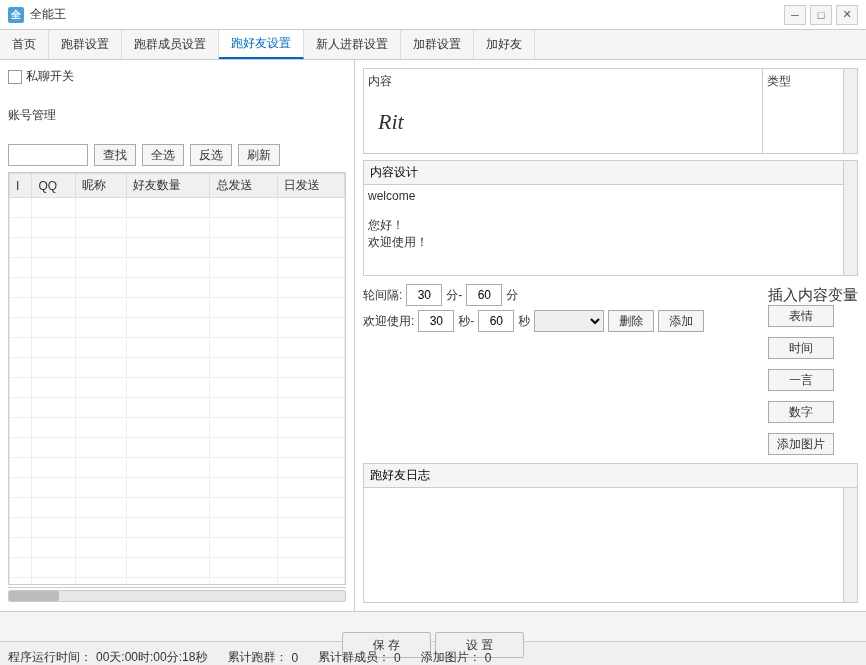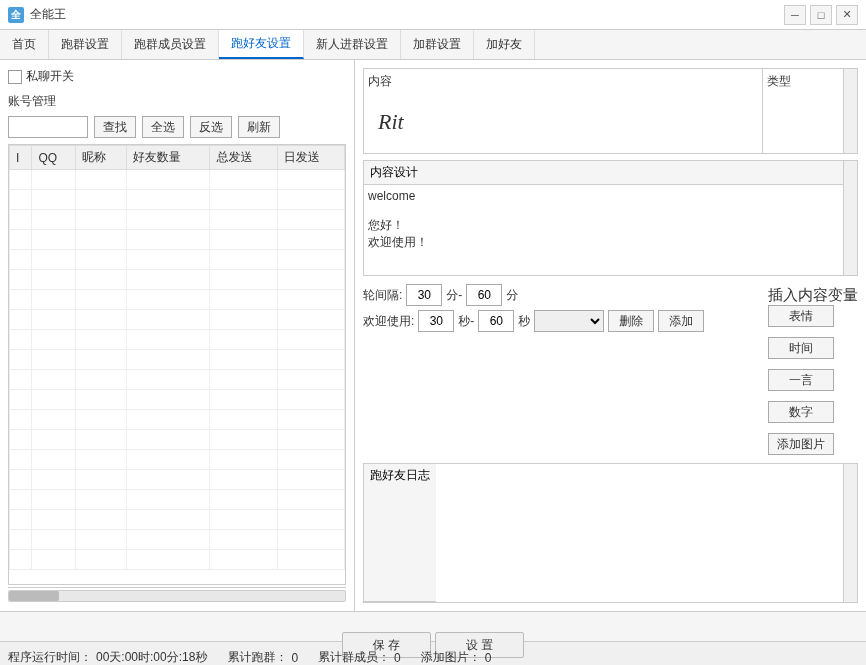--- a/index.html
+++ b/index.html
@@ -113,20 +113,21 @@
       display: inline-block;
     }
     .section-label {
       font-size: 12px;
       color: #333;
     }
     .account-mgmt-row {
       display: flex;
       gap: 6px;
       margin-bottom: 6px;
+      margin-top: 14px;
     }
     .account-mgmt-label {
       font-size: 12px;
       color: #333;
       white-space: nowrap;
     }
     .search-input {
       width: 80px;
       height: 22px;
       border: 1px solid #aaa;
@@ -276,21 +277,21 @@
       border: 1px solid #aaa;
       background: #f5f5f5;
       cursor: pointer;
       font-size: 12px;
       color: #333;
     }
 
     .log-section {
       flex: 1;
       display: flex;
-      flex-direction: row;
+      flex-direction: column;
       border: 1px solid #ccc;
       min-height: 140px;
     }
     .log-header {
       background: #f5f5f5;
       padding: 3px 6px;
       font-size: 12px;
       border-bottom: 1px solid #ccc;
     }
     .log-content {

